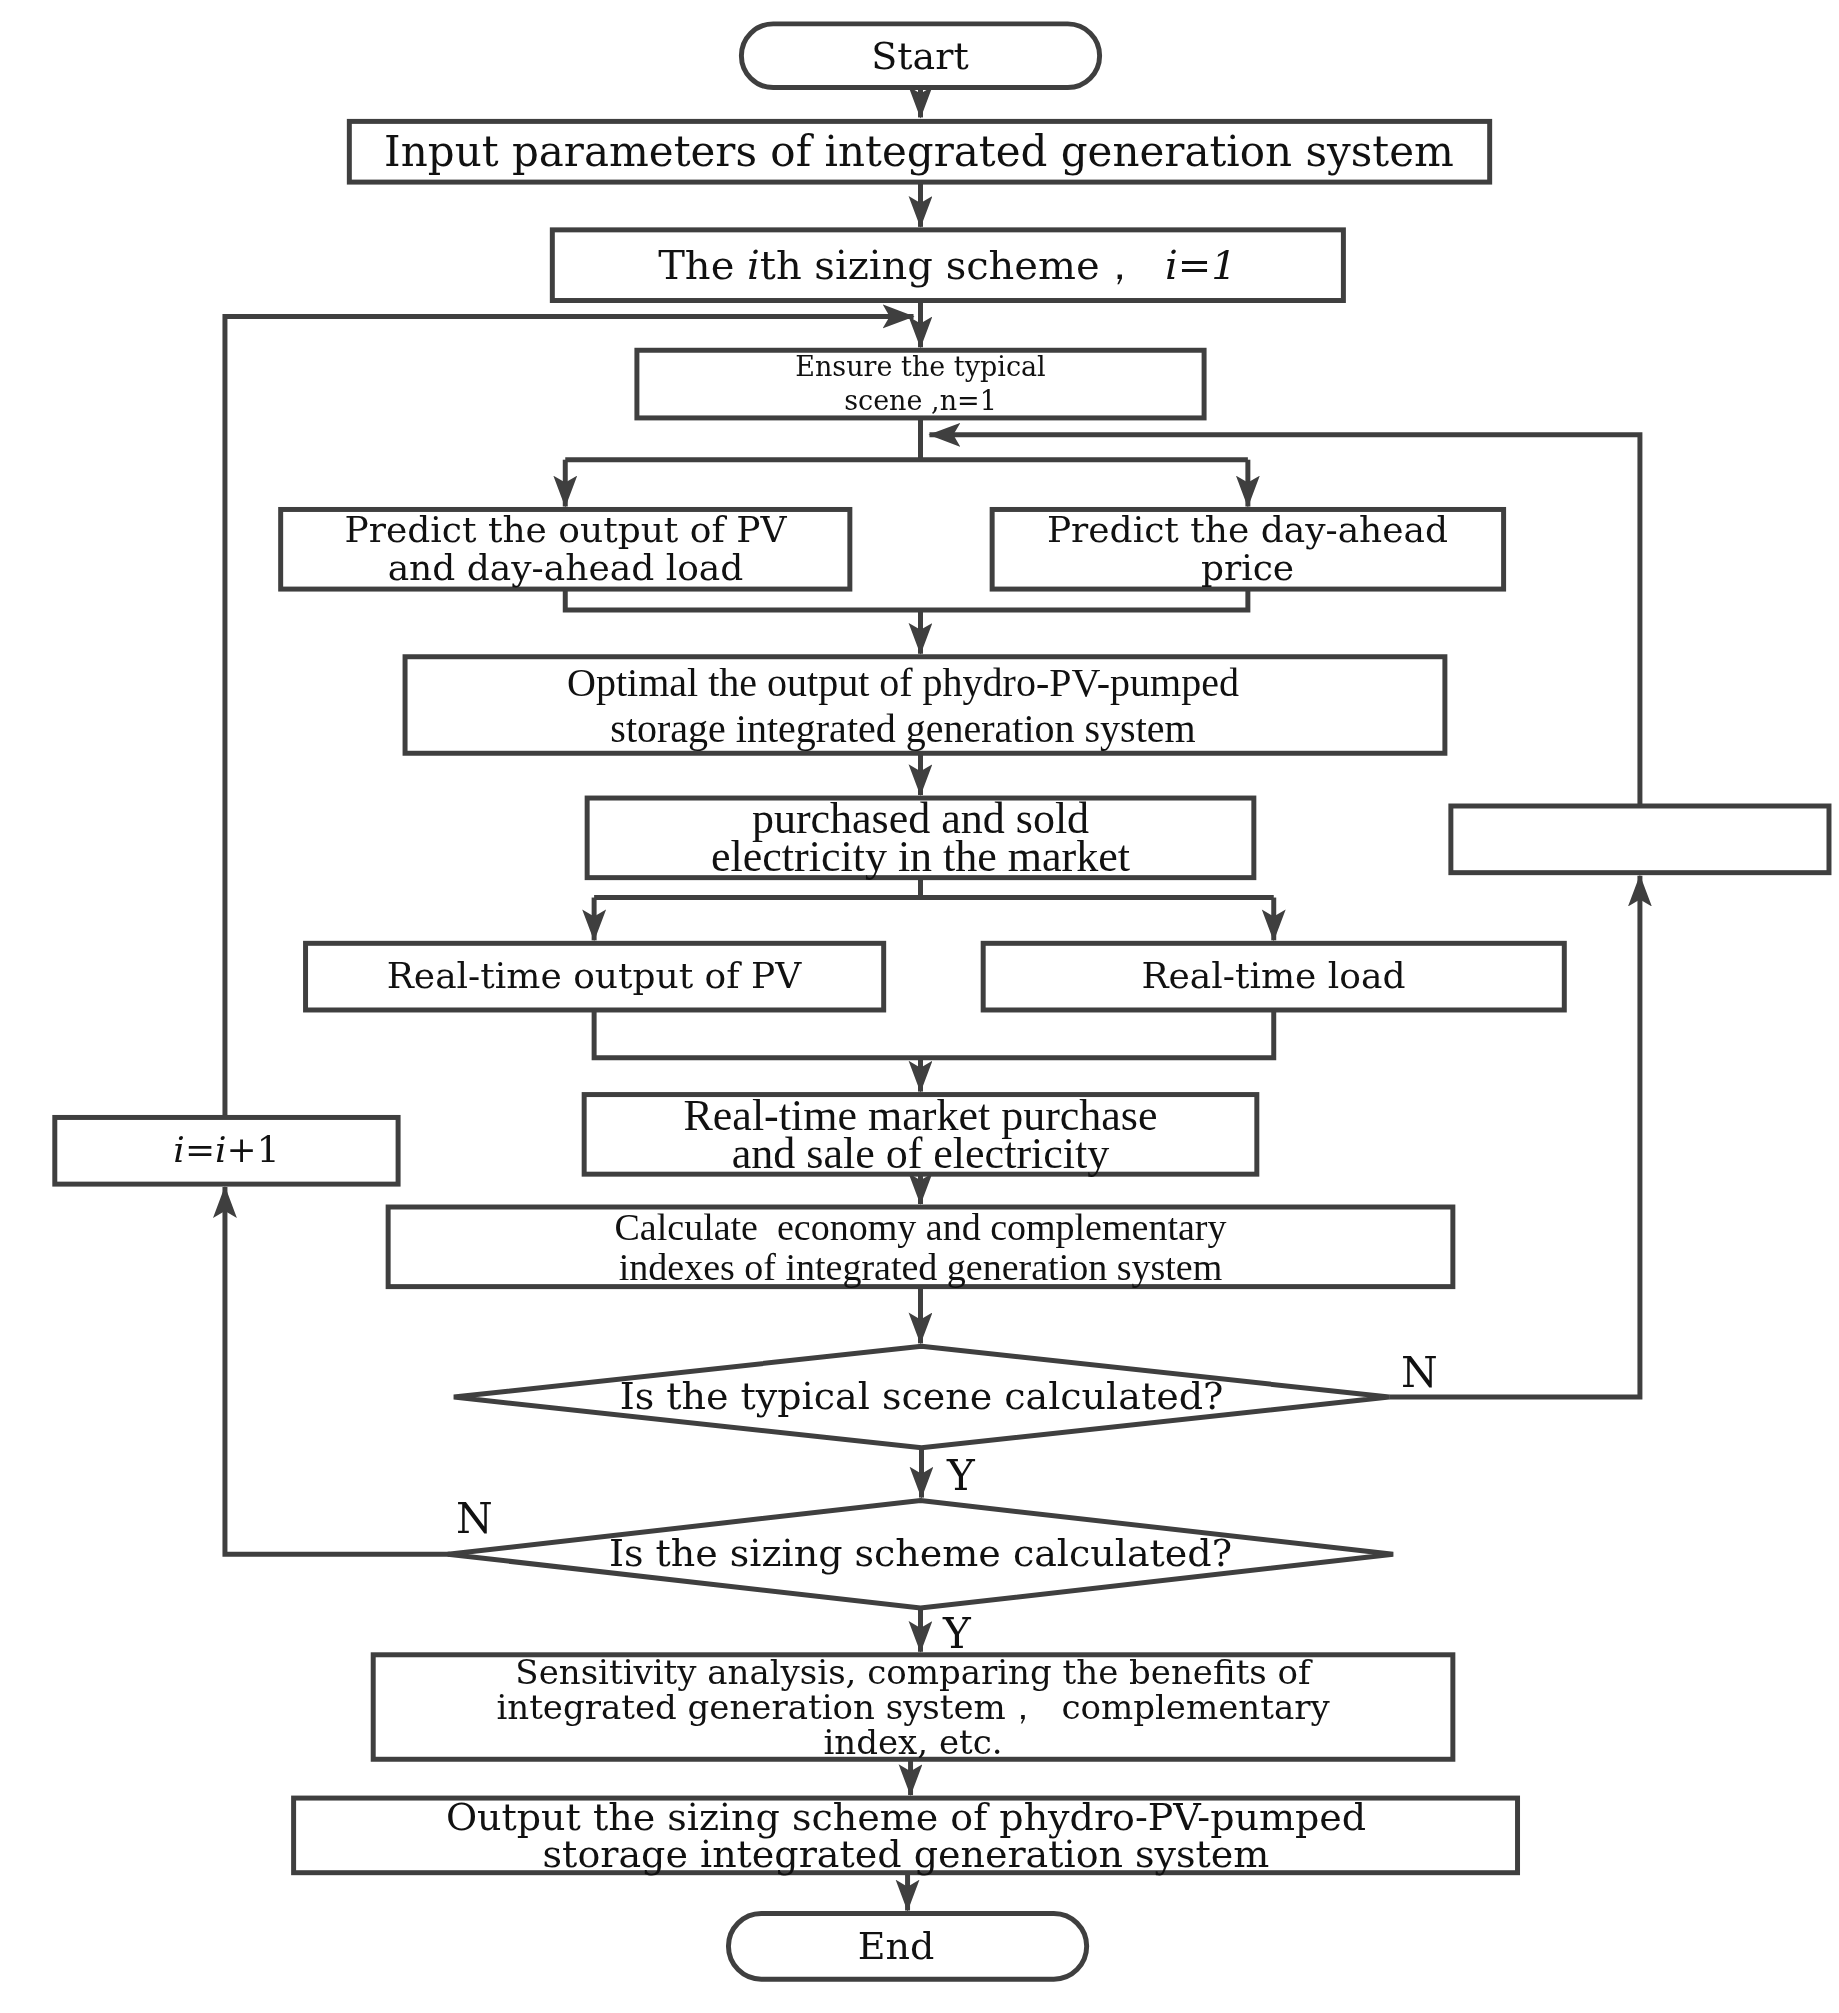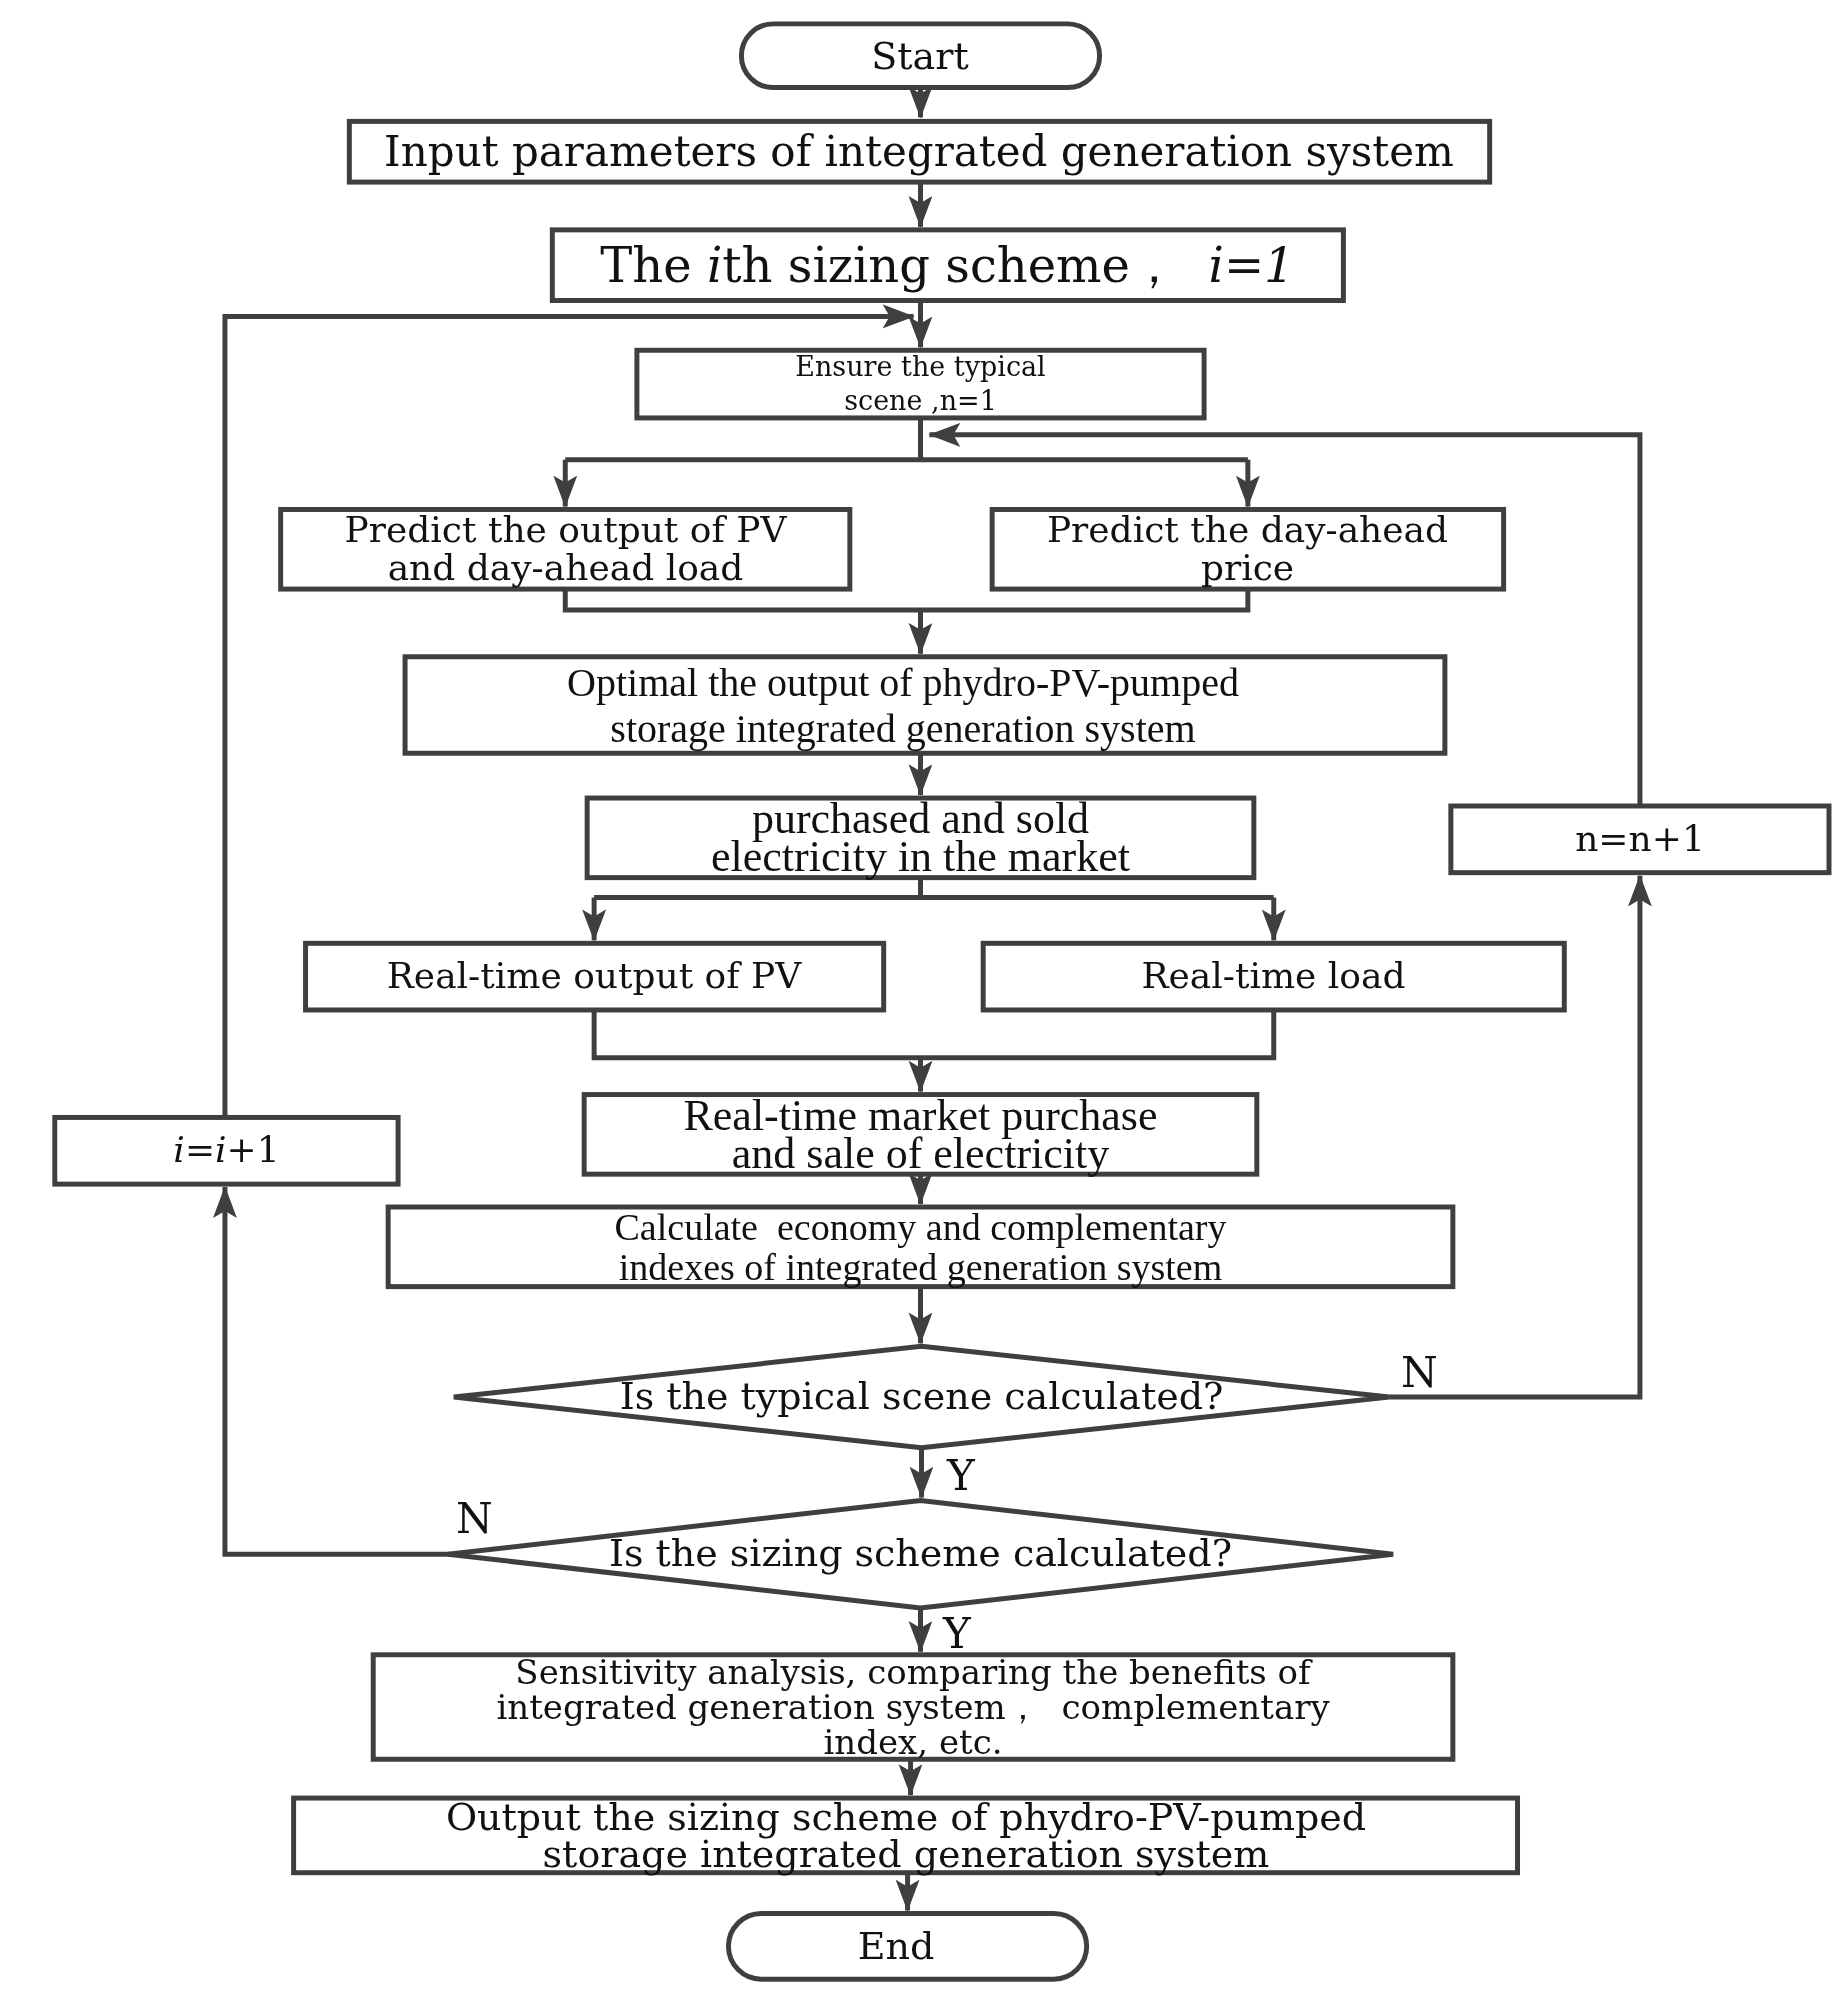--- a/index.html
+++ b/index.html
@@ -14,21 +14,21 @@
   .canvas svg{position:absolute;left:0;top:0;width:1840px;height:2014px;}
   .shape{fill:#ffffff;stroke:var(--line,#3f3f3f);stroke-width:5;}
   .edge{fill:none;stroke:var(--line,#3f3f3f);stroke-width:5;}
   .ah{fill:var(--line,#3f3f3f);}
   .node{
     position:absolute;display:flex;align-items:center;justify-content:center;
     text-align:center;white-space:pre-wrap;line-height:1.12;
   }
   .it{font-style:italic;}
   .lbl{position:absolute;font-size:42px;}
-  .fs42{font-size:42px;} .fs40{font-size:48px;} .fs38{font-size:38px;}
+  .fs42{font-size:42px;} .fs40{font-size:40px;} .fs38{font-size:38px;}
   .fs36{font-size:36px;} .fs34{font-size:34px;line-height:35px;}
   .ensure{font-size:27px;line-height:34px;}
   .predict{font-size:36px;line-height:38px;}
   .optimal{font-size:40px;line-height:46px;}
   .twoline36{font-size:44px;line-height:38px;font-family:Liberation Serif, serif;}
   .calc{font-size:38px;line-height:40px;font-family:Liberation Serif, serif;}
   .outp{font-size:38px;line-height:37px;}
 </style>
 </head>
 <body>
@@ -120,21 +120,20 @@
   <div class="node twoline36" style="left:584px;top:1095px;width:673px;height:80px;">Real-time market purchase
 and sale of electricity</div>
 
   <div class="node calc" style="left:388px;top:1207px;width:1065px;height:80px;">Calculate  economy and complementary
 indexes of integrated generation system</div>
 
   <div class="node fs38" style="left:454px;top:1346px;width:935px;height:101px;">Is the typical scene calculated?</div>
 
   <div class="node fs38" style="left:448px;top:1500px;width:945px;height:107px;">Is the sizing scheme calculated?</div>
 
-  <div class="node fs36" style="left:1451px;top:806px;width:378px;height:67px;">n=n+1</div>
 
   <div class="node fs36" style="left:55px;top:1117px;width:343px;height:67px;">
     <span class="it">i</span><span>=</span><span class="it">i</span><span>+1</span>
   </div>
 
   <div class="node fs34" style="left:373px;top:1655px;width:1080px;height:104px;">Sensitivity analysis, comparing the benefits of
 integrated generation system，  complementary
 index, etc.</div>
 
   <div class="node outp" style="left:294px;top:1798px;width:1224px;height:75px;">Output the sizing scheme of phydro-PV-pumped

